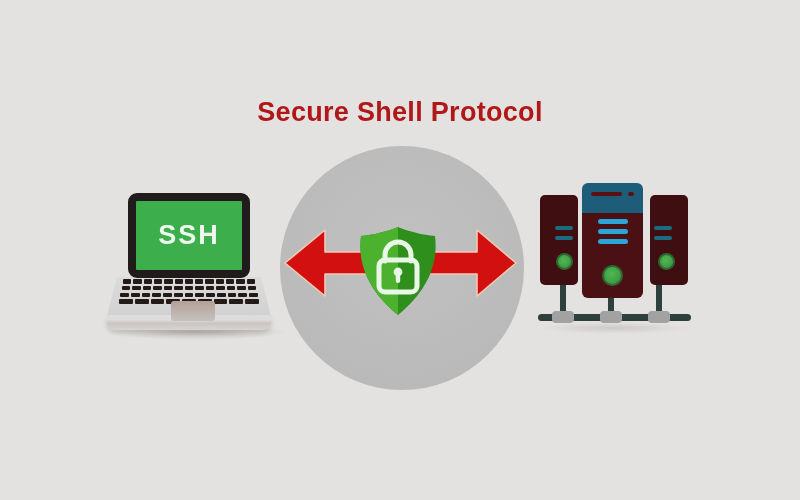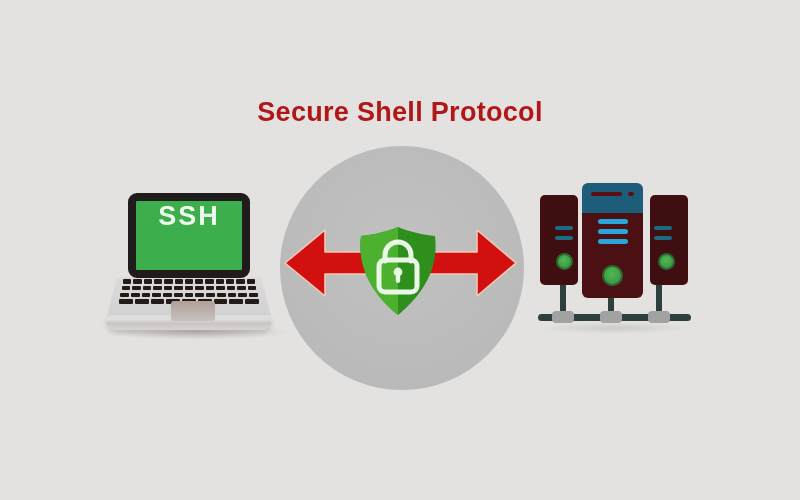--- a/index.html
+++ b/index.html
@@ -19,21 +19,21 @@
   
   .tunnel-svg { position:absolute; left:280px; top:215px; width:240px; height:115px; }
 
   
   .laptop { position:absolute; left:0; top:0; }
   .laptop-shadow { position:absolute; left:103px; top:324px; width:186px; height:16px;
                    background:radial-gradient(ellipse at center, rgba(90,70,65,.28) 0%, rgba(0,0,0,0) 70%);
                    border-radius:50%; }
   .lid { position:absolute; left:128px; top:193px; width:122px; height:85px;
          background:#3cae4c; border:8px solid #201c1c; border-radius:9px;
-         display:flex; justify-content:center; }
+         display:flex; align-items:center; justify-content:center; }
   .screen-label { color:#eef8ee; font-size:27px; font-weight:bold; letter-spacing:2px; }
   .deck { position:absolute; left:100px; top:277px; width:178px; height:42px;
           background:linear-gradient(#dcdbdb,#d2d1d1);
           clip-path:polygon(9.5% 0, 90.5% 0, 96.5% 100%, 3.5% 100%); }
   .keys { position:absolute; left:0; top:2px; width:178px; }
   .key-row { display:flex; justify-content:center; gap:2px; margin-bottom:2.2px; }
   .key { height:4.6px; background:#241a17; border-radius:1px; }
   .trackpad { position:absolute; left:171px; top:301px; width:44px; height:20px;
               border-radius:3px;
               background:linear-gradient(#b3a097,#c6c1bf); }

